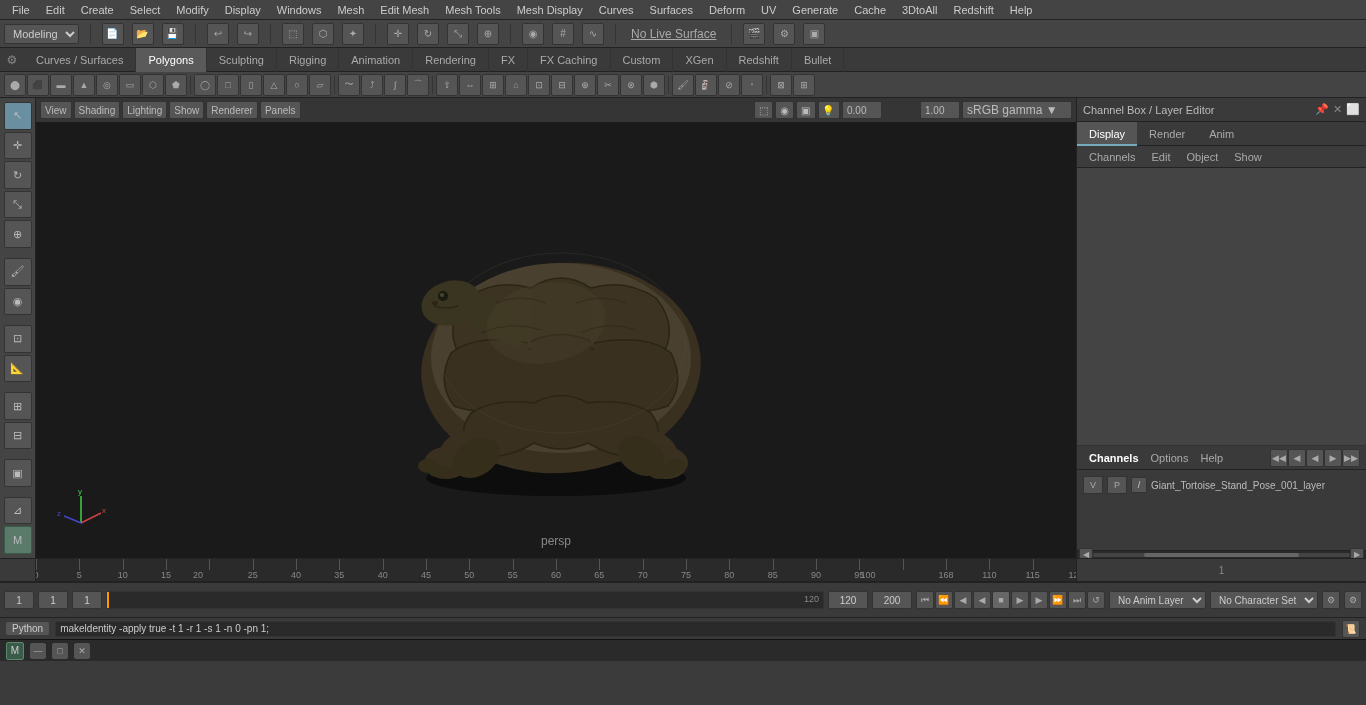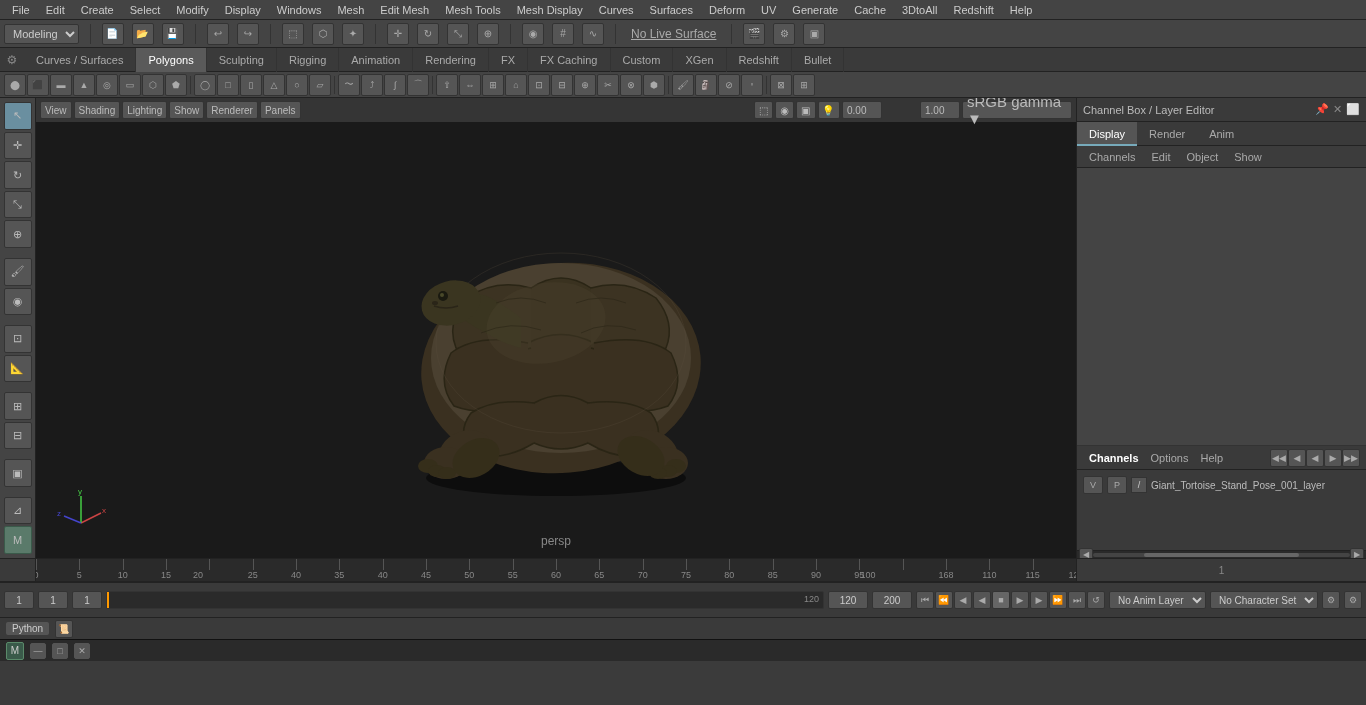--- a/index.html
+++ b/index.html
@@ -652,21 +652,21 @@
       <div class="vp-btn">Panels</div>
       <div style="flex:1;"></div>
 
       <div class="vp-btn">⬚</div>
       <div class="vp-btn">◉</div>
       <div class="vp-btn">▣</div>
       <div class="vp-btn">💡</div>
 
       <div class="vp-btn" style="width:40px;">0.00</div>
       <div class="vp-btn" style="width:40px;margin-left:36px;">1.00</div>
-      <div class="vp-btn" style="width:110px;font-size:15px;">sRGB gamma ▼</div>
+      <div class="vp-btn" style="width:110px;font-size:12px;">sRGB gamma ▼</div>
     </div>
 
     <div id="tortoise-container">
       <svg width="420" height="360" viewBox="0 0 420 360">
 
         <ellipse cx="210" cy="330" rx="130" ry="18" fill="rgba(0,0,0,0.5)"></ellipse>
 
         <ellipse cx="215" cy="220" rx="140" ry="105" fill="#3a3020" transform="rotate(-5,215,220)"></ellipse>
 
         <ellipse cx="215" cy="210" rx="130" ry="95" fill="#4a4030"></ellipse>
@@ -891,20 +891,21 @@
   <select class="char-set-select">
     <option>No Character Set</option>
   </select>
 
   <div class="play-btn">⚙</div>
   <div class="play-btn">⚙</div>
 </div>
 
 <div id="status-bar" style="height:22px;background:#3a3a3a;border-top:1px solid #222;display:flex;align-items:center;padding:0 6px;gap:6px;">
   <span id="python-label">Python</span>
+  <input id="command-line" type="text" style="flex: 1 1 0%; height: 16px; background: rgb(42, 42, 42); border: 1px solid rgb(51, 51, 51); border-radius: 2px; color: rgb(204, 204, 204); font-size: 10px; padding: 0px 4px;" value="makeldentity -apply true -t 1 -r 1 -s 1 -n 0 -pn 1;">
   <div id="script-icon">📜</div>
 </div>
 
 <div id="window-bottom" style="height:22px;background:#2a2a2a;border-top:1px solid #111;display:flex;align-items:center;padding:0 6px;gap:6px;">
   <div style="width:18px;height:18px;background:#3a5a4a;border:1px solid #5a8a6a;border-radius:2px;display:flex;align-items:center;justify-content:center;font-size:10px;cursor:pointer;">M</div>
   <div class="win-btn">—</div>
   <div class="win-btn">□</div>
   <div class="win-btn">✕</div>
 </div>
 

